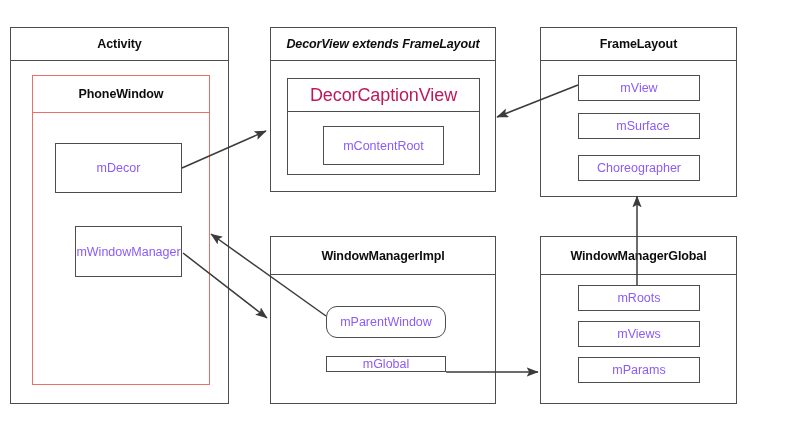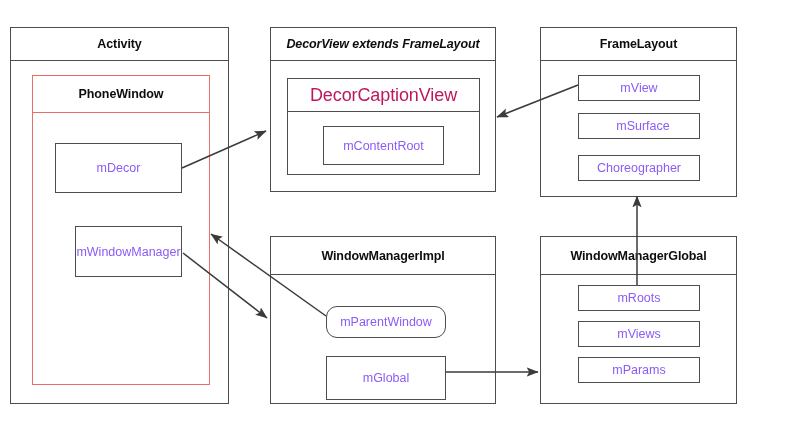--- a/index.html
+++ b/index.html
@@ -113,21 +113,21 @@
 
   <div class="field-box" style="left:578px; top:75px; width:122px; height:26px;">mView</div>
   <div class="field-box" style="left:578px; top:113px; width:122px; height:26px;padding-left:8px;">mSurface</div>
   <div class="field-box" style="left:578px; top:155px; width:122px; height:26px;">Choreographer</div>
 
   <div class="uml-box" style="left:270px; top:236px; width:226px; height:168px;">
     <div class="box-title" style="height:38px;">WindowManagerImpl</div>
   </div>
 
   <div class="field-box" style="left:326px; top:306px; width:120px; height:32px;border-radius:11px;">mParentWindow</div>
-  <div class="field-box" style="left:326px; top:356px; width:120px; height:44px;">mGlobal</div>
+  <div class="field-box" style="left:326px; top:356px; width:120px; height:16px;">mGlobal</div>
 
   <div class="uml-box" style="left:540px; top:236px; width:197px; height:168px;">
     <div class="box-title" style="height:38px;">WindowManagerGlobal</div>
   </div>
 
   <div class="field-box" style="left:578px; top:285px; width:122px; height:26px;">mRoots</div>
   <div class="field-box" style="left:578px; top:321px; width:122px; height:26px;">mViews</div>
   <div class="field-box" style="left:578px; top:357px; width:122px; height:26px;">mParams</div>
 
   <svg class="edges" viewBox="0 0 804 433">

